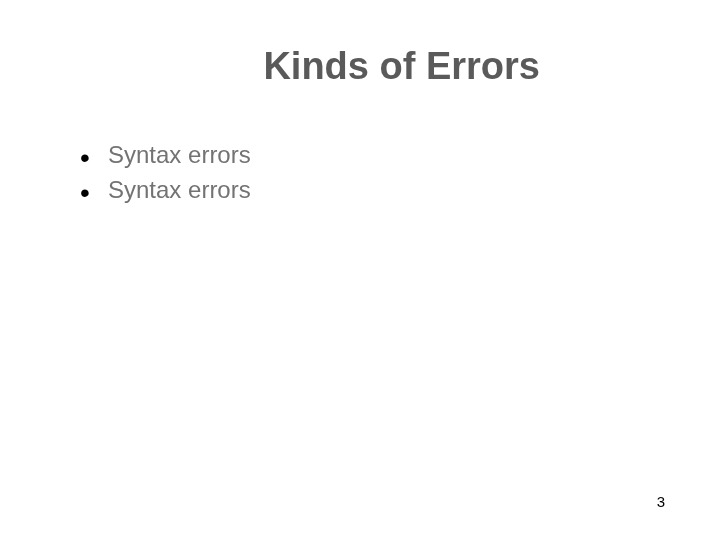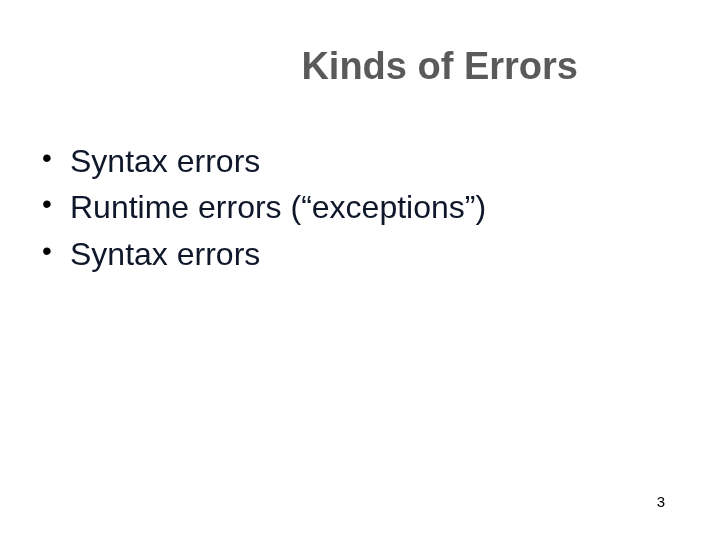--- a/index.html
+++ b/index.html
@@ -12,38 +12,38 @@
       height: 540px;
       background: #ffffff;
       font-family: "Trebuchet MS", "Lucida Grande", Verdana, sans-serif;
       position: relative;
       overflow: hidden;
     }
     .slide {
       width: 100%;
       height: 100%;
       position: relative;
-      padding: 40px 32px;
+      padding: 40px 70px;
     }
     .title {
       font-size: 38px;
       font-weight: bold;
       color: #5a5a5a;
       text-align: right;
       padding-right: 110px;
       margin-top: 5px;
       margin-bottom: 50px;
     }
     .bullets {
       list-style: none;
       padding-left: 10px;
     }
     .bullets li {
-      font-size: 32px;
-      color: #0f172a;
+      font-size: 24px;
+      color: #737373;
       line-height: 1.45;
       position: relative;
       padding-left: 28px;
     }
     .bullets li::before {
       content: "•";
       position: absolute;
       left: 0;
       top: 0;
       font-size: 28px;
@@ -57,17 +57,16 @@
       color: #000000;
     }
   </style>
 </head>
 <body>
 
 <div class="slide">
   <h1 class="title">Kinds of Errors</h1>
   <ul class="bullets">
     <li>Syntax errors</li>
-    <li>Runtime errors (“exceptions”)</li>
     <li>Syntax errors</li>
   </ul>
   <div class="page-number">3</div>
 </div>
 
 </body></html>

